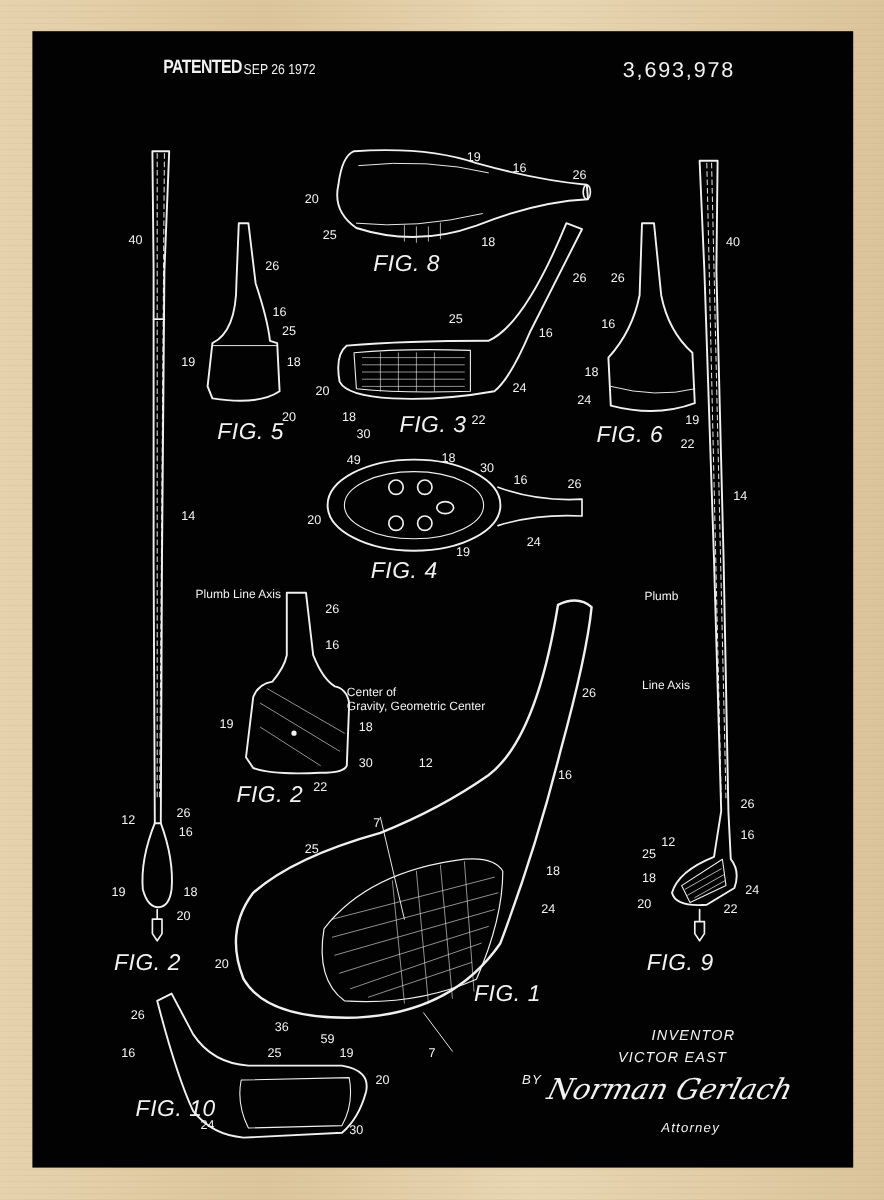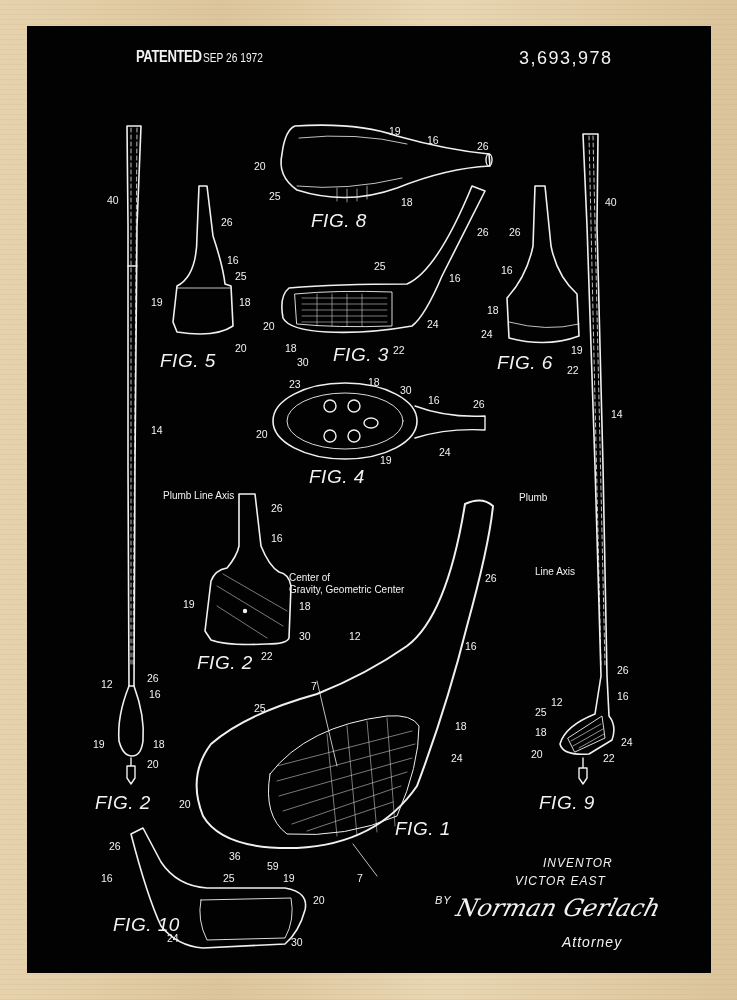--- a/index.html
+++ b/index.html
@@ -111,51 +111,51 @@
     </g>
   </svg>
 
   <div class="txt hdr-pat">PATENTED</div>
   <div class="txt hdr-date">SEP 26 1972</div>
   <div class="txt hdr-num">3,693,978</div>
 
   <div class="txt fig" style="left:284px;top:184px;">FIG. 8</div>
   <div class="txt fig" style="left:306px;top:318px;">FIG. 3</div>
   <div class="txt fig" style="left:282px;top:440px;">FIG. 4</div>
-  <div class="txt fig" style="left:133px;top:324px;text-align:right;">FIG. 5</div>
+  <div class="txt fig" style="left:154px;top:324px;text-align:right;">FIG. 5</div>
   <div class="txt fig" style="left:470px;top:326px;">FIG. 6</div>
   <div class="txt fig" style="left:170px;top:626px;">FIG. 2</div>
   <div class="txt fig" style="left:68px;top:766px;">FIG. 2</div>
   <div class="txt fig" style="left:512px;top:766px;">FIG. 9</div>
   <div class="txt fig" style="left:368px;top:792px;">FIG. 1</div>
   <div class="txt fig" style="left:86px;top:888px;">FIG. 10</div>
 
   <div class="txt note" style="left:136px;top:464px;">Plumb Line Axis</div>
-  <div class="txt note" style="left:492px;top:466px;">Plumb</div>
+  <div class="txt note" style="left:510px;top:466px;">Plumb</div>
   <div class="txt note" style="left:508px;top:500px;margin-top:40px;">Line Axis</div>
   <div class="txt note" style="left:262px;top:546px;">Center of</div>
   <div class="txt note" style="left:262px;top:558px;">Gravity, Geometric Center</div>
 
   <div class="txt ref" style="left:362px;top:99px;">19</div>
   <div class="txt ref" style="left:400px;top:108px;">16</div>
   <div class="txt ref" style="left:450px;top:114px;">26</div>
   <div class="txt ref" style="left:227px;top:134px;">20</div>
   <div class="txt ref" style="left:242px;top:164px;">25</div>
   <div class="txt ref" style="left:374px;top:170px;">18</div>
 
   <div class="txt ref" style="left:450px;top:200px;">26</div>
   <div class="txt ref" style="left:347px;top:234px;">25</div>
   <div class="txt ref" style="left:422px;top:246px;">16</div>
   <div class="txt ref" style="left:236px;top:294px;">20</div>
   <div class="txt ref" style="left:400px;top:292px;">24</div>
   <div class="txt ref" style="left:258px;top:316px;">18</div>
   <div class="txt ref" style="left:270px;top:330px;">30</div>
   <div class="txt ref" style="left:366px;top:318px;">22</div>
 
-  <div class="txt ref" style="left:262px;top:352px;">23</div>
+  <div class="txt ref" style="left:262px;top:352px;">49</div>
   <div class="txt ref" style="left:341px;top:350px;">18</div>
   <div class="txt ref" style="left:373px;top:358px;">30</div>
   <div class="txt ref" style="left:401px;top:368px;">16</div>
   <div class="txt ref" style="left:446px;top:372px;">26</div>
   <div class="txt ref" style="left:229px;top:402px;">20</div>
   <div class="txt ref" style="left:412px;top:420px;">24</div>
   <div class="txt ref" style="left:353px;top:428px;">19</div>
 
   <div class="txt ref" style="left:194px;top:190px;">26</div>
   <div class="txt ref" style="left:200px;top:228px;">16</div>
@@ -215,14 +215,14 @@
   <div class="txt ref" style="left:196px;top:846px;">25</div>
   <div class="txt ref" style="left:256px;top:846px;">19</div>
   <div class="txt ref" style="left:286px;top:868px;">20</div>
   <div class="txt ref" style="left:140px;top:906px;">24</div>
   <div class="txt ref" style="left:264px;top:910px;">30</div>
 
   <div class="txt inv" style="left:516px;top:830px;">INVENTOR</div>
   <div class="txt inv" style="left:488px;top:848px;">VICTOR EAST</div>
   <div class="txt inv" style="left:408px;top:868px;font-size:11px;">BY</div>
   <div class="txt sig" style="left:430px;top:868px;">Norman Gerlach</div>
-  <div class="txt inv" style="left:535px;top:908px;font-size:14px;">Attorney</div>
+  <div class="txt inv" style="left:524px;top:908px;font-size:11px;">Attorney</div>
 </div>
 
 </body></html>

